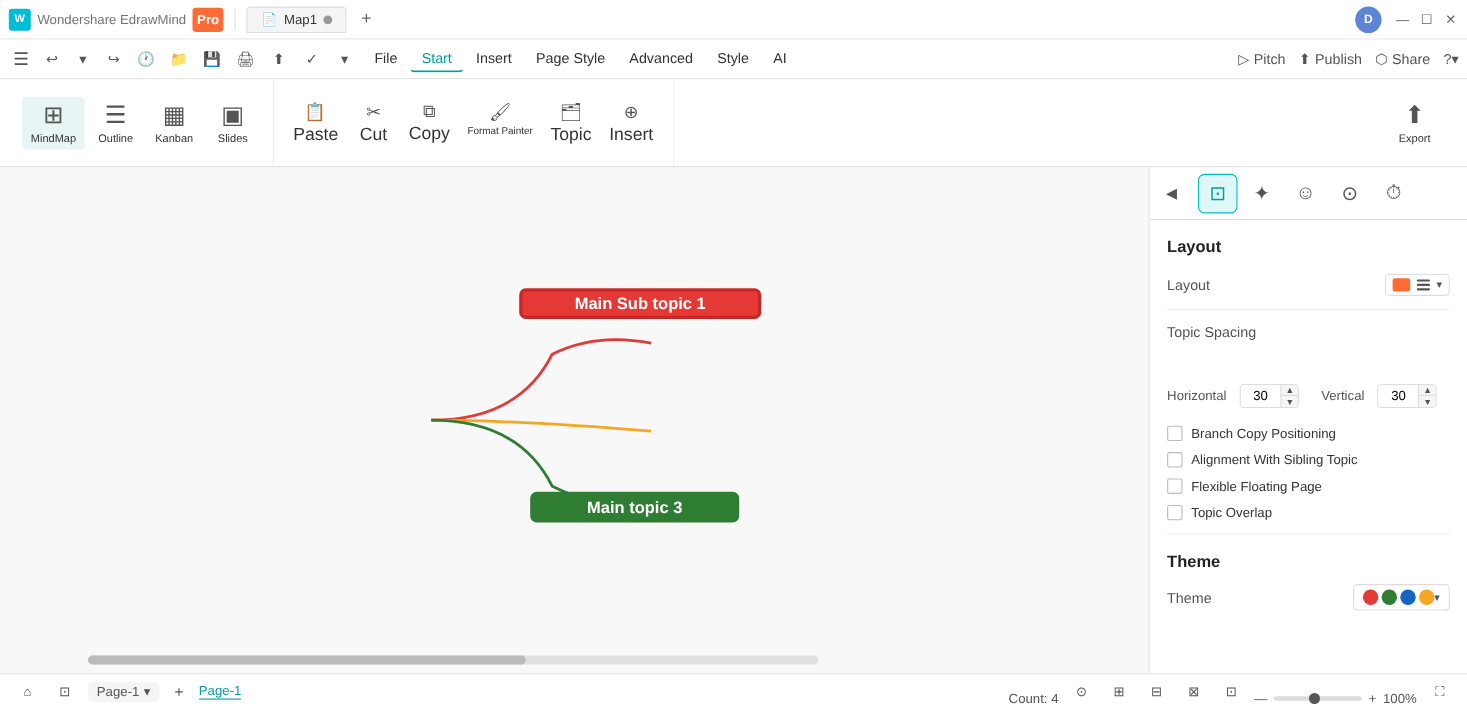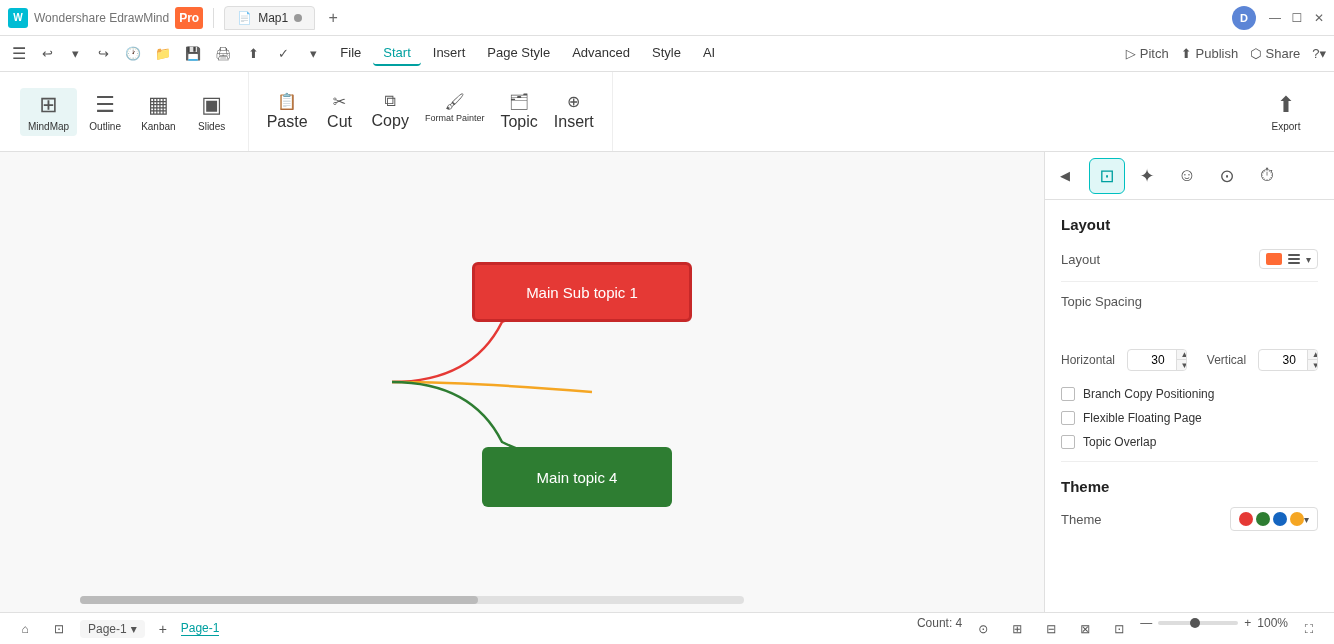--- a/index.html
+++ b/index.html
@@ -123,27 +123,27 @@
       align-items: center;
       justify-content: center;
       font-size: 16px;
       font-weight: 500;
       color: #333;
       box-shadow: 0 2px 6px rgba(0,0,0,0.1);
     }
 
     .topic-node {
       position: absolute;
-      height: 60px;
+      height: 28px;
       display: flex;
       align-items: center;
       justify-content: center;
       border-radius: 6px;
       font-size: 15px;
-      font-weight: 400;
+      font-weight: 700;
       color: #fff;
       padding: 0 20px;
       white-space: nowrap;
     }
 
     .topic-red { background: #e53935; border: 2px solid #c62828; width: 220px; }
     .topic-yellow { background: #f5a623; width: 190px; }
     .topic-green { background: #2e7d32; width: 190px; }
 
     
@@ -222,21 +222,20 @@
 
     .spacing-section { margin-bottom: 16px; }
     .spacing-title { font-size: 13px; color: #555; margin-bottom: 8px; }
     .spacing-row { display: flex; align-items: center; gap: 8px; margin-top: 40px; }
     .spacing-field {
       display: flex;
       align-items: center;
       border: 1px solid #ddd;
       border-radius: 4px;
       overflow: hidden;
-      padding-left: 12px;
     }
     .spacing-label { font-size: 12px; color: #555; margin-right: 4px; }
     .spacing-value { width: 36px; text-align: center; font-size: 12px; padding: 2px 4px; border: none; outline: none; }
     .spacing-arrows { display: flex; flex-direction: column; }
     .spacing-arrow { width: 16px; height: 10px; display: flex; align-items: center; justify-content: center; font-size: 8px; color: #555; cursor: pointer; background: #f5f5f5; border-left: 1px solid #ddd; }
     .spacing-arrow:first-child { border-bottom: 1px solid #ddd; }
 
     .checkbox-row {
       display: flex;
       align-items: center;
@@ -272,21 +271,21 @@
       background: #fff;
       border-top: 1px solid #e0e0e0;
       display: flex;
       align-items: center;
       padding: 0 12px;
       font-size: 12px;
       color: #555;
       gap: 12px;
     }
     .status-left { display: flex; align-items: center; gap: 8px; }
-    .status-right { margin-left: auto; display: flex; align-items: flex-start; gap: 8px; }
+    .status-right { margin-left: auto; display: flex; align-items: flex-end; gap: 8px; }
     .page-selector { display: flex; align-items: center; gap: 4px; background: #f5f5f5; border-radius: 4px; padding: 2px 8px; }
     .page-add { width: 20px; height: 20px; display: flex; align-items: center; justify-content: center; color: #555; font-size: 14px; cursor: pointer; }
     .active-page { color: #00a0a0; border-bottom: 1px solid #00a0a0; }
     .zoom-controls { display: flex; align-items: center; gap: 6px; }
     .zoom-slider { width: 80px; height: 4px; background: #ddd; border-radius: 2px; position: relative; }
     .zoom-slider-thumb { width: 10px; height: 10px; background: #555; border-radius: 50%; position: absolute; top: -3px; left: 40%; }
 
     .panel-divider { height: 1px; background: #eee; margin: 12px 0; }
   </style>
 </head>
@@ -433,21 +432,21 @@
 
     <div style="position:absolute; top:50%; left:50%; transform:translate(-400px,-230px); width:700px; height:460px;">
 
 
       <div class="topic-node topic-red" style="position:absolute; left:350px; top:110px; border:3px solid #c62828;">
         <span>Main Sub topic 1</span>
       </div>
 
 
       <div class="topic-node topic-green" style="position:absolute; left:360px; top:295px;">
-        <span>Main topic 4</span>
+        <span>Main topic 3</span>
       </div>
     </div>
 
     <div style="position:absolute; bottom:8px; left:80px; right:300px; height:8px; background:#e0e0e0; border-radius:4px;">
       <div style="width:60%; height:100%; background:#bbb; border-radius:4px;"></div>
     </div>
   </div>
 
   <div class="right-panel">
     <div class="panel-tabs">
@@ -499,20 +498,24 @@
           </div>
         </div>
       </div>
 
       <div class="checkbox-row">
         <div class="checkbox-box"></div>
         <span class="checkbox-label">Branch Copy Positioning</span>
       </div>
       <div class="checkbox-row">
         <div class="checkbox-box"></div>
+        <span class="checkbox-label">Alignment With Sibling Topic</span>
+      </div>
+      <div class="checkbox-row">
+        <div class="checkbox-box"></div>
         <span class="checkbox-label">Flexible Floating Page</span>
       </div>
       <div class="checkbox-row">
         <div class="checkbox-box"></div>
         <span class="checkbox-label">Topic Overlap</span>
       </div>
 
       <div class="panel-divider"></div>
 
       <div class="theme-section">

